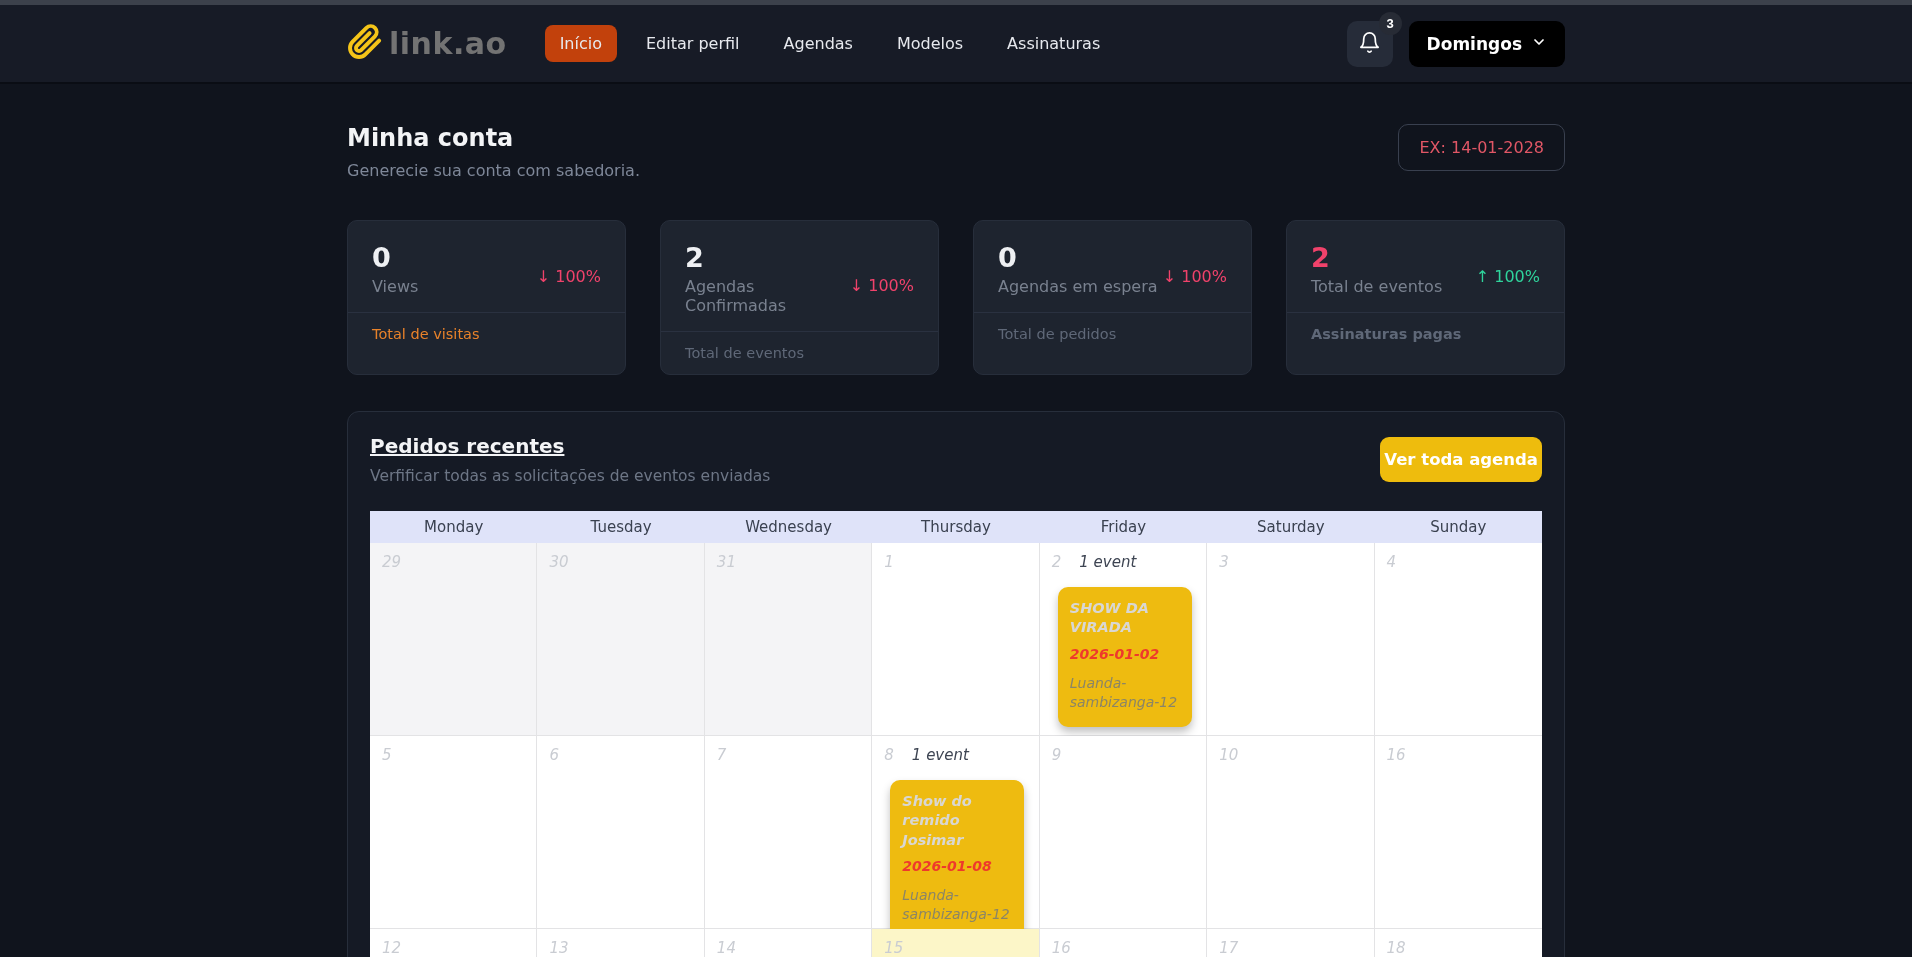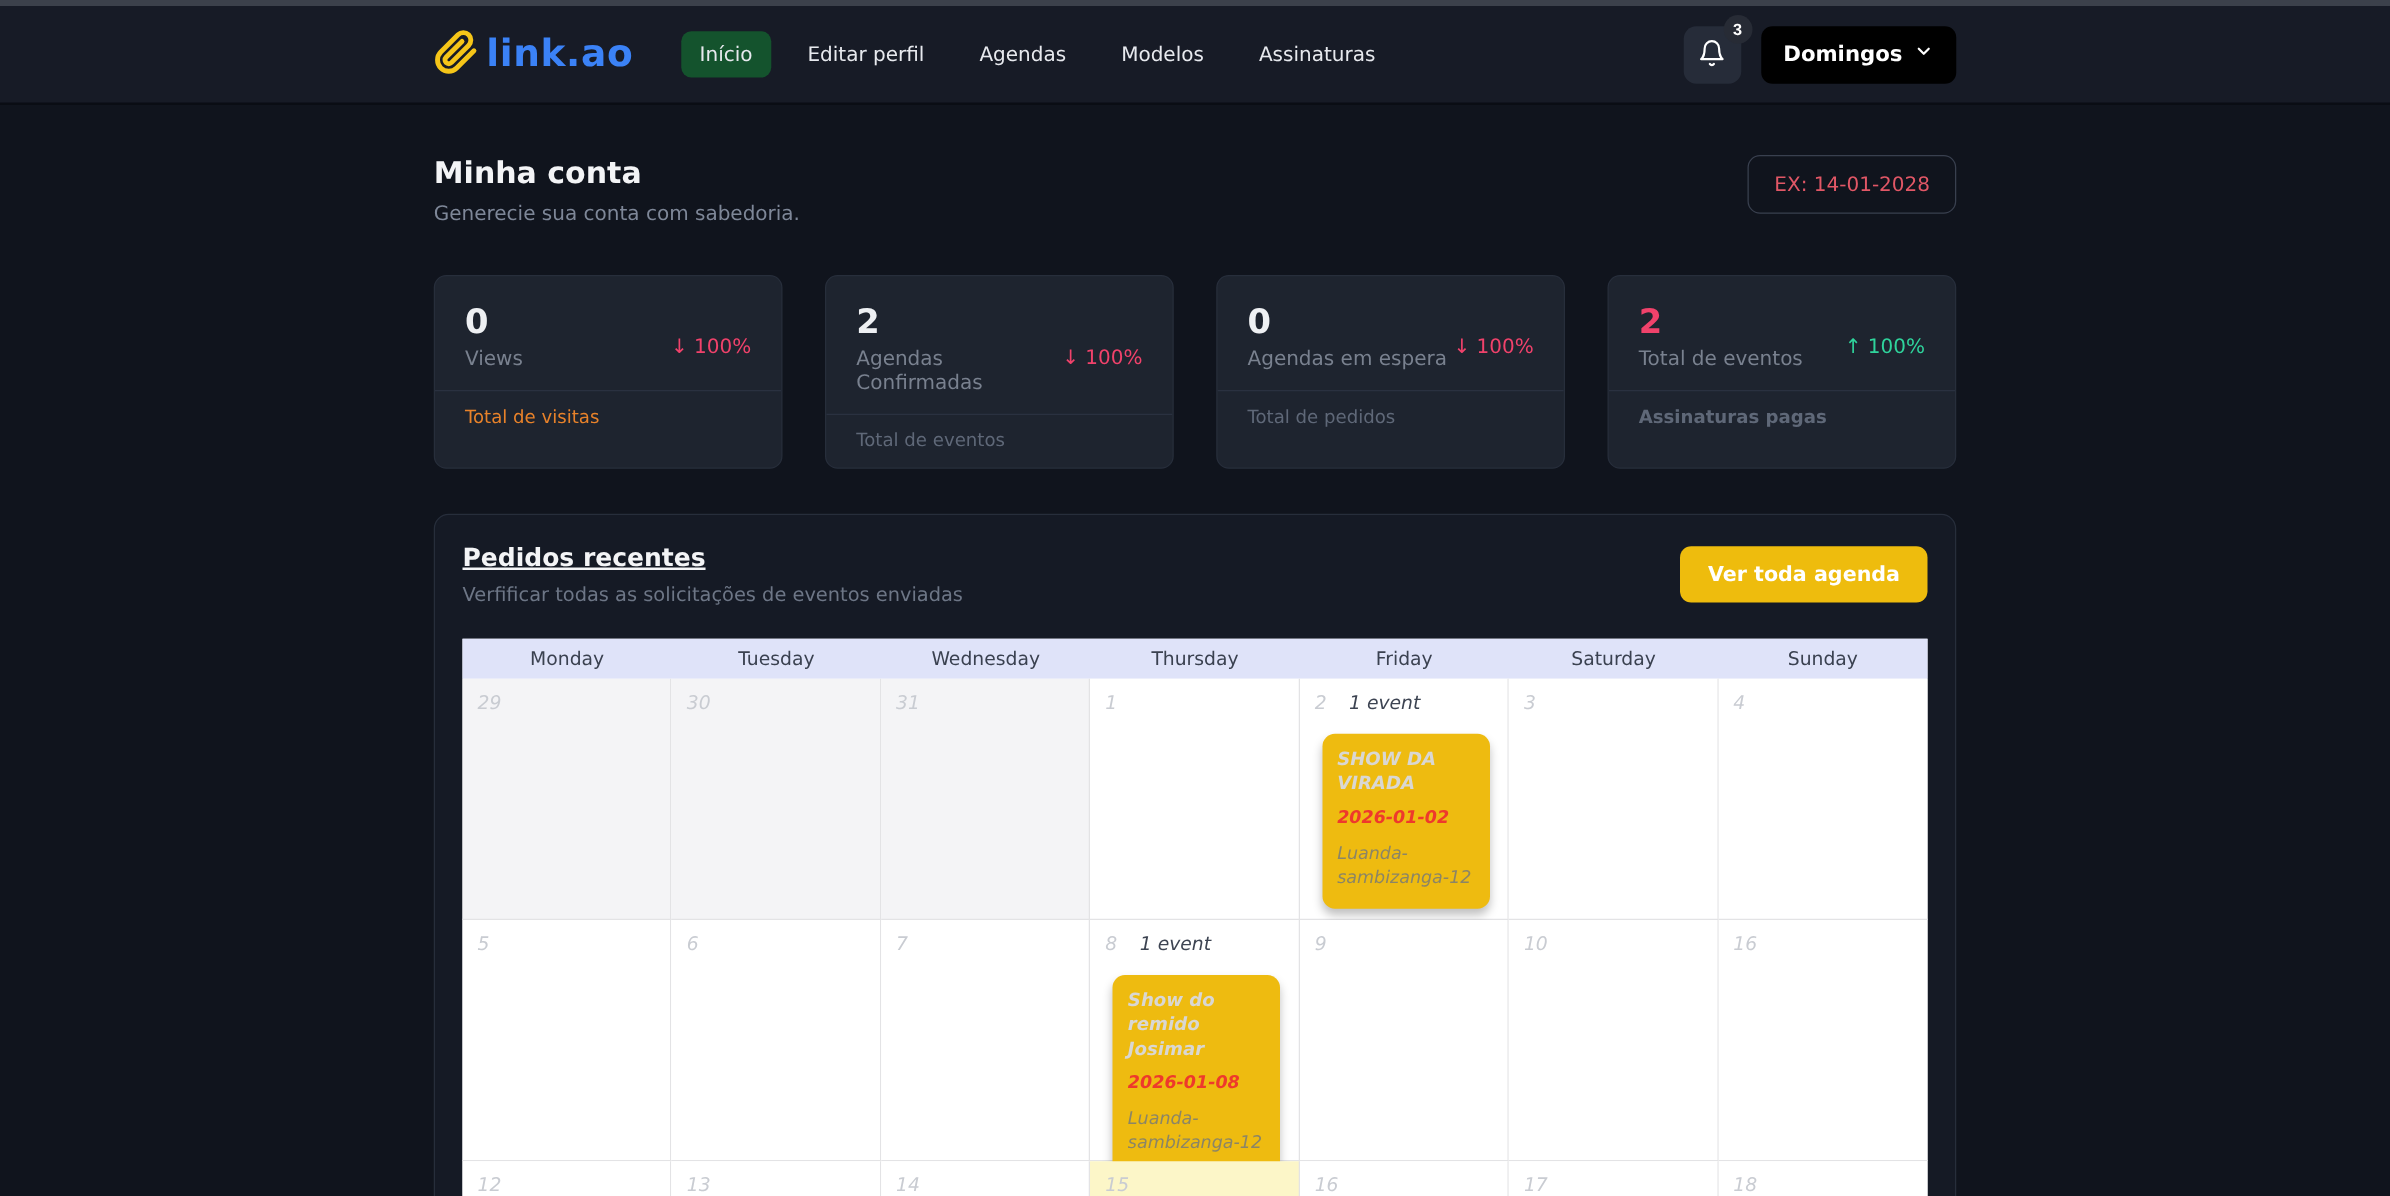--- a/index.html
+++ b/index.html
@@ -9,24 +9,24 @@
     font-family:"DejaVu Sans","Liberation Sans",sans-serif;
     color:#e9ebef;
   }
   .top-strip { height:5px; background:#3c414b; width:100%; }
 
   
   .navbar { height:79px; background:#171b26; border-bottom:2px solid #0a0d14; }
   .nav-inner { width:1218px; margin:0 auto; height:100%; display:flex; align-items:center; }
   .brand { display:flex; align-items:center; gap:6px; cursor:pointer; }
   .brand svg { width:36px; height:36px; }
-  .brand-text { font-size:30px; font-weight:bold; color:#3b82f6; letter-spacing:0.5px; }
+  .brand-text { font-size:30px; font-weight:bold; color:#737373; letter-spacing:0.5px; }
   nav.main-nav { display:flex; align-items:center; gap:14px; margin-left:38px; }
   .nav-item { font-size:16px; color:#e7e9ee; padding:9px 15px; border-radius:8px; cursor:pointer; text-decoration:none; }
-  .nav-item.active { background:#14532d; }
+  .nav-item.active { background:#c2410c; }
   .nav-right { margin-left:auto; display:flex; align-items:center; gap:16px; }
   .bell-btn { position:relative; width:46px; height:46px; background:#262c39; border:none; border-radius:10px; display:flex; align-items:center; justify-content:center; cursor:pointer; }
   .bell-btn svg { width:23px; height:23px; }
   .badge { position:absolute; top:-9px; right:-9px; min-width:23px; height:23px; border-radius:50%; background:#272b35; color:#ffffff; font-size:13px; font-weight:bold; display:flex; align-items:center; justify-content:center; }
   .user-btn { height:46px; background:#000000; border:none; border-radius:9px; padding:0 18px; display:flex; align-items:center; gap:9px; font-size:17px; font-weight:bold; color:#ffffff; cursor:pointer; font-family:inherit; }
   .user-btn svg { width:16px; height:16px; }
 
   
   .container { width:1218px; margin:0 auto; }
 
@@ -42,21 +42,21 @@
   .stat-value { font-size:27px; font-weight:bold; line-height:1.1; }
   .stat-label { font-size:16px; color:#79818f; margin-top:4px; }
   .stat-trend { font-size:16px; align-self:center; margin-top:14px; white-space:nowrap; }
   .stat-footer { border-top:1px solid #2a3140; padding:13px 24px; font-size:14.5px; }
 
   
   .orders-panel { margin-top:36px; background:#151a25; border:1px solid #272e3b; border-radius:12px; padding:22px 22px 0; }
   .orders-head { display:flex; justify-content:space-between; align-items:center; }
   .orders-title { font-size:20px; font-weight:bold; color:#f3f4f6;text-decoration:underline; }
   .orders-subtitle { font-size:15.5px; color:#6d7686; margin-top:9px; }
-  .orders-btn { background:#eebc0d; border:none; border-radius:9px; padding:13px 22px; font-size:16.5px; font-weight:bold; color:#ffffff; cursor:pointer; font-family:inherit; }
+  .orders-btn { background:#eebc0d; border:none; border-radius:9px; padding:13px 4px; font-size:16.5px; font-weight:bold; color:#ffffff; cursor:pointer; font-family:inherit; }
 
   
   .calendar { margin-top:26px; background:#ffffff; }
   .cal-head { display:grid; grid-template-columns:repeat(7,1fr); background:#dfe3f9; }
   .cal-head-cell { height:32px; display:flex; align-items:center; justify-content:center; font-size:15px; color:#3a4150; }
   .cal-row { display:grid; grid-template-columns:repeat(7,1fr);font-style:italic; }
   .cal-cell { height:193px; background:#ffffff; border-right:1px solid #e3e3e5; border-bottom:1px solid #e3e3e5; padding:10px 0 0 12px; cursor:pointer; }
   .cal-cell:last-child { border-right:none; }
   .cal-cell.muted { background:#f4f4f6; }
   .cal-cell.today { background:#fcf6c8; }

